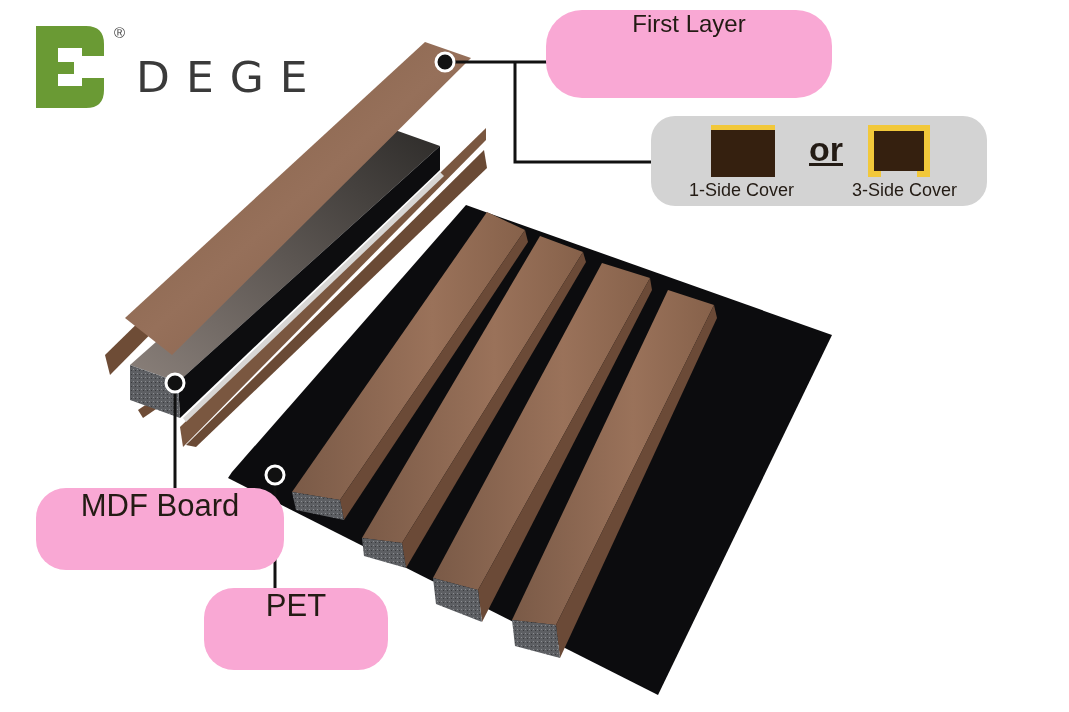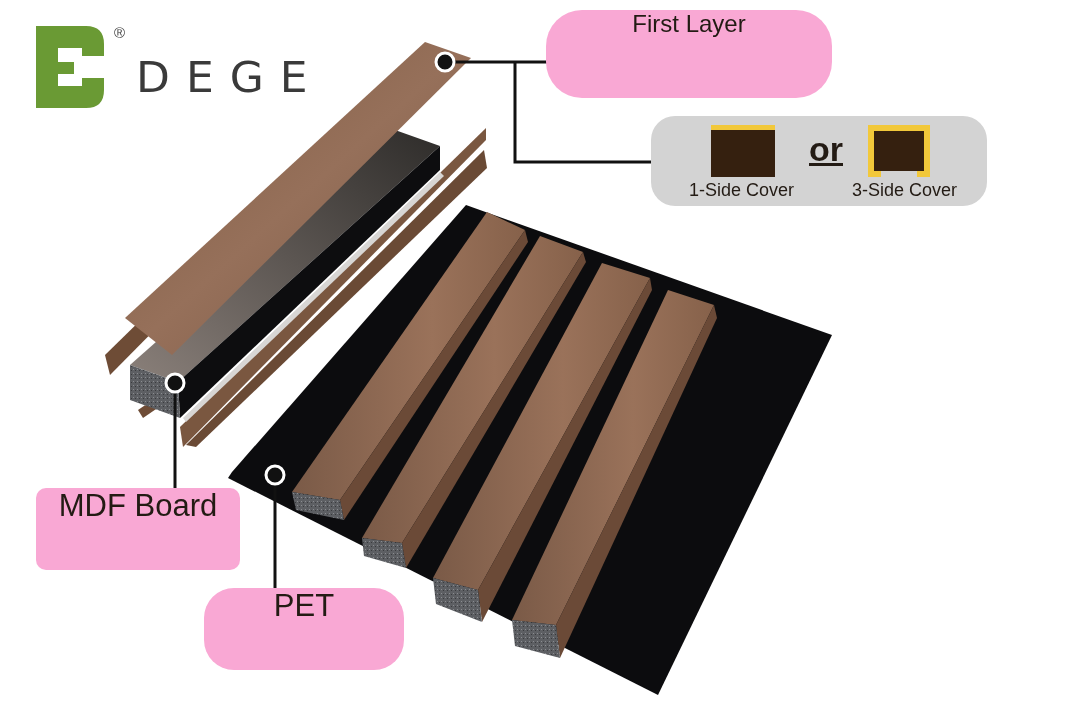--- a/index.html
+++ b/index.html
@@ -114,19 +114,19 @@
   <div style="position:absolute; left:60px; top:9px; width:64px; height:52px; background:#35200f; border-top:5px solid #f2c83a; box-sizing:border-box;"></div>
   <span class="or-text">or</span>
   <div style="position:absolute; left:217px; top:9px; width:62px; height:52px; background:#f2c83a;">
     <div style="position:absolute; left:6px; top:6px; width:50px; height:40px; background:#35200f;"></div>
     <div style="position:absolute; left:13px; top:46px; width:36px; height:6px; background:#d3d3d3;"></div>
   </div>
   <span class="cover-cap" style="left:38px; top:64px;">1-Side Cover</span>
   <span class="cover-cap" style="left:190px; top:64px;margin-left:11px;">3-Side Cover</span>
 </div>
 
-<div class="label-box" style="left:36px; top:488px; width:204px; height:82px; font-size:31px; border-radius:10px;">
+<div class="label-box" style="left:36px; top:488px; width:248px; height:82px; font-size:31px; border-radius:30px;">
   <span>MDF Board</span>
 </div>
 
-<div class="label-box" style="left:204px; top:588px; width:200px; height:82px; font-size:31px; border-radius:30px;">
+<div class="label-box" style="left:204px; top:588px; width:184px; height:82px; font-size:31px; border-radius:30px;">
   <span>PET</span>
 </div>
 
 </body></html>

